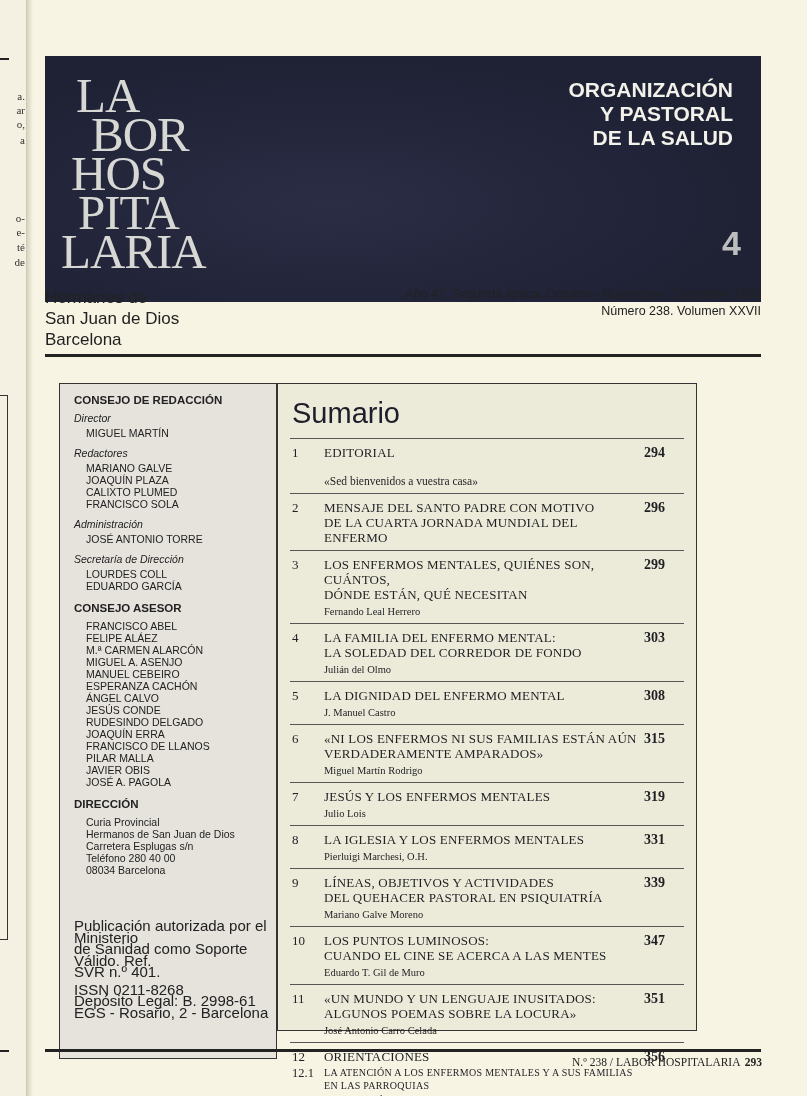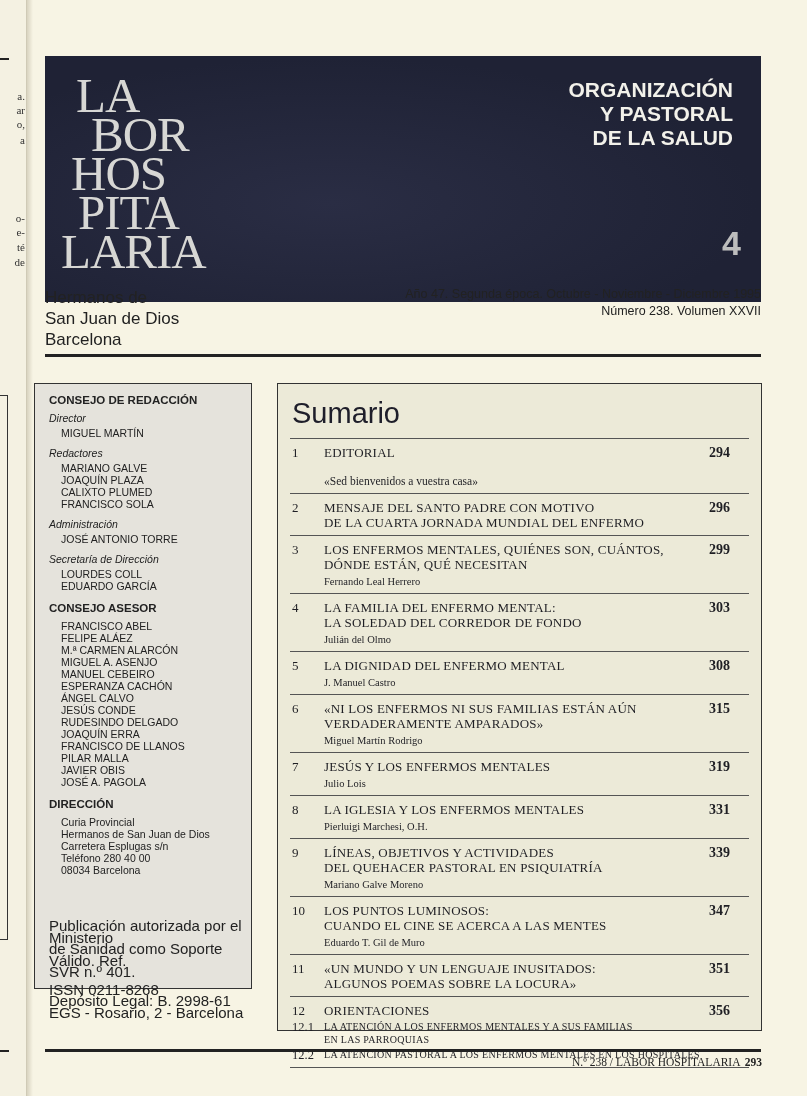--- a/index.html
+++ b/index.html
@@ -53,34 +53,34 @@
   .publisher {
     position: absolute; left: 45px; top: 287px; font-size: 17px; line-height: 21px; color: #222;
   }
   .issue {
     position: absolute; right: 46px; top: 286px; text-align: right; font-size: 12.5px; line-height: 17px; color: #222;
   }
   .thick-rule { position: absolute; left: 45px; width: 716px; height: 3px; background: #222; }
 
   
   .masthead {
-    position: absolute; left: 34px; top: 383px; width: 218px; height: 606px;
+    position: absolute; left: 59px; top: 383px; width: 218px; height: 676px;
     border: 1.5px solid #333; background: #e5e3dc; padding: 10px 0 0 14px;
     font-size: 10.5px; line-height: 12px; color: #222;
   }
   .m-head { font-weight: bold; font-size: 11.5px; margin-bottom: 6px; }
   .m-role { font-style: italic; font-size: 10.5px; margin-bottom: 3px; }
   .m-names { padding-left: 12px; margin-bottom: 8px; }
   .m-names div { white-space: nowrap; }
   .m-names.tight { margin-bottom: 10px; }
   .m-small { font-size: 15px; line-height: 11.5px; }
 
   
   .sumario {
-    position: absolute; left: 277px; top: 383px; width: 485px; height: 648px;
+    position: absolute; left: 277px; top: 383px; width: 420px; height: 648px;
     border: 1.5px solid #333; background: #ecead8;
     padding: 12px 12px 0 12px;
   }
   .sumario-title { font-size: 29px; color: #1e1e2a; line-height: 34px; margin-bottom: 8px; padding-left: 2px; }
   .entry {
     border-top: 1.5px solid #555;
     display: grid; grid-template-columns: 34px 1fr 40px;
     font-family: "Liberation Serif", serif; padding: 6px 0 5px 0; color: #1f1f24;
   }
   .e-num { font-size: 13px; line-height: 15px; padding-left: 2px; }
@@ -306,20 +306,21 @@
       <div class="e-author">Eduardo T. Gil de Muro</div>
     </div>
     <div class="e-page">347</div>
   </div>
 
   <div class="entry">
     <div class="e-num">11</div>
     <div>
       <div class="e-title">«UN MUNDO Y UN LENGUAJE INUSITADOS:</div>
       <div class="e-title">ALGUNOS POEMAS SOBRE LA LOCURA»</div>
+      <div class="e-author">José Antonio Carro Celada</div>
     </div>
     <div class="e-page">351</div>
   </div>
 
   <div class="entry">
     <div class="e-num">12</div>
     <div>
       <div class="e-title">ORIENTACIONES</div>
     </div>
     <div class="e-page">356</div>

